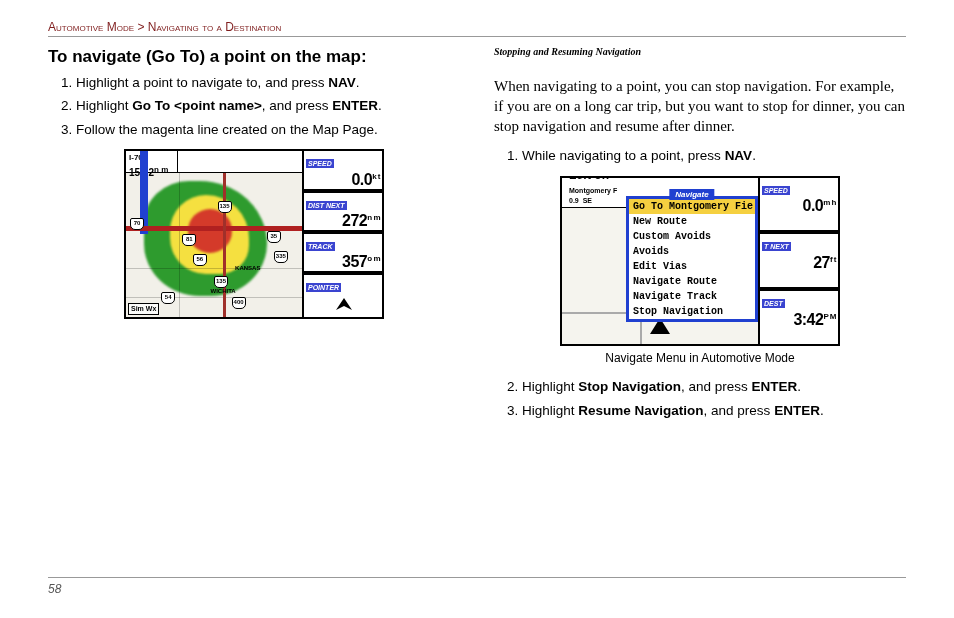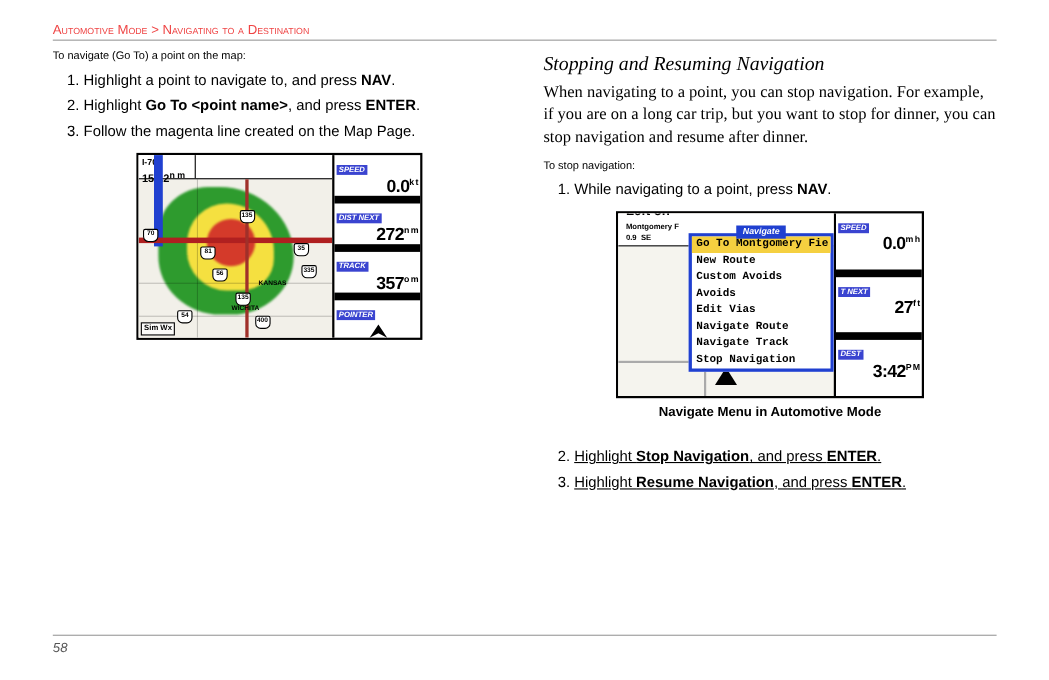--- a/index.html
+++ b/index.html
@@ -8,62 +8,62 @@
     height: 618px;
     background: #fff;
     font-family: Arial, Helvetica, sans-serif;
     color: #000;
     position: relative;
     padding: 20px 48px 40px 48px;
   }
   .breadcrumb {
     font-variant: small-caps;
     font-size: 12px;
-    color: #ef4444;
+    color: #7f1d1d;
     padding-bottom: 2px;
     border-bottom: 1px solid #999;
     margin-bottom: 8px;
   }
   .columns { display: flex; gap: 34px; }
   .col { flex: 1; font-size: 13.5px; line-height: 1.45; }
-  .task-heading { font-weight: normal; font-size: 10px; margin-bottom: 3px; }
-  .section-heading { font-weight: normal; font-style: italic; font-size: 18px; font-family: "Times New Roman", serif; margin-bottom: 3px; }
+  .task-heading { font-weight: bold; font-size: 17px; margin-bottom: 3px; }
+  .section-heading { font-weight: bold; font-style: italic; font-size: 10px; font-family: "Times New Roman", serif; margin-bottom: 16px; }
   .body-text { font-family: "Times New Roman", serif; font-size: 15px; line-height: 1.35; margin-bottom: 10px; }
   ol { list-style: decimal; padding-left: 28px; margin-bottom: 10px; }
   li { margin-bottom: 4px; }
   b { font-weight: bold; }
   .fig { display: flex; flex-direction: column; align-items: center; margin-top: 6px; }
   .device {
     border: 2px solid #000;
     background: #fff;
     display: flex;
     font-family: Arial, sans-serif;
     font-weight: bold;
     color: #000;
     position: relative;
   }
   .dev1 { width: 260px; height: 170px; }
   .dev2 { width: 280px; height: 170px; }
   .map-pane { flex: 1; position: relative; background: #f2f0e9; overflow: hidden; border-right: 2px solid #000; }
   .side-pane { width: 78px; display: flex; flex-direction: column; }
-  .sp-row { flex: 1; border-bottom: 7px solid #000000; position: relative; padding: 1px 2px 0 2px; }
+  .sp-row { flex: 1; border-bottom: 4px solid #000000; position: relative; padding: 1px 2px 0 2px; }
   .sp-row:last-child { border-bottom: none; }
   .sp-label {
     font-size: 7px; font-style: italic; background: #3a44d0; color: #fff;
     display: inline-block; padding: 0 2px; line-height: 9px;
   }
   .sp-val { font-size: 16px; text-align: right; line-height: 1; letter-spacing: -0.5px; font-weight: 900; }
   .sp-unit { font-size: 8px; vertical-align: super; font-weight: bold; }
   .topbar {
     position: absolute; top: 0; left: 0; right: 0; height: 22px;
     background: #fff; border-bottom: 1px solid #000;
     display: flex; font-size: 8px; font-weight: bold;
   }
   .topbar > div { padding: 1px 3px; }
-  .caption { font-size: 12px; font-weight: bold; margin-top: 4px; }
+  .caption { font-size: 12px; font-weight: normal; margin-top: 4px; }
 
   
   .radar {
     position: absolute; inset: 22px 0 0 0;
   }
   .radar .green1 { position: absolute; left: 10%; top: 5%; width: 70%; height: 80%; background: #2e9b2e; border-radius: 40% 60% 50% 50%; filter: blur(1px); }
   .radar .yellow { position: absolute; left: 25%; top: 15%; width: 45%; height: 55%; background: #f5e040; border-radius: 50% 60% 40% 50%; filter: blur(1px); }
   .radar .red { position: absolute; left: 35%; top: 25%; width: 25%; height: 30%; background: #d43a2a; border-radius: 50%; filter: blur(1px); }
   .road-h { position: absolute; left: 0; right: 0; top: 45%; height: 5px; background: #b02020; }
   .road-blue { position: absolute; left: 8%; top: 0; width: 8px; height: 50%; background: #2040d0; }
@@ -166,21 +166,20 @@
               </svg>
           </div>
         </div>
       </div>
     </div>
   </div>
 
   <div class="col">
     <div class="section-heading">Stopping and Resuming Navigation</div>
     <div class="body-text">When navigating to a point, you can stop navigation. For example, if you are on a long car trip, but you want to stop for dinner, you can stop navigation and resume after dinner.</div>
-    <div class="task-heading">To stop navigation:</div>
     <ol>
       <li>
         <span>While navigating to a point, press </span><b>NAV</b><span>.</span>
       </li>
     </ol>
 
     <div class="fig">
       <div class="device dev2">
         <div class="map-pane">
           <div class="topbar" style="height:30px;align-items:flex-end;">
@@ -211,21 +210,21 @@
         </div>
         <div class="side-pane">
           <div class="sp-row"><span class="sp-label">SPEED</span><div class="sp-val"><span>0.0</span><span class="sp-unit">m h</span></div></div>
           <div class="sp-row"><span class="sp-label">T NEXT</span><div class="sp-val"><span>27</span><span class="sp-unit">f t</span></div></div>
           <div class="sp-row"><span class="sp-label">DEST</span><div class="sp-val"><span>3:42</span><span class="sp-unit">P M</span></div></div>
         </div>
       </div>
       <div class="caption">Navigate Menu in Automotive Mode</div>
     </div>
 
-    <ol start="2" style="margin-top:22px;text-decoration:underline;">
+    <ol start="2" style="margin-top:10px;">
       <li>
         <span>Highlight </span><b>Stop Navigation</b><span>, and press </span><b>ENTER</b><span>.</span>
       </li>
       <li>
         <span>Highlight </span><b>Resume Navigation</b><span>, and press </span><b>ENTER</b><span>.</span>
       </li>
     </ol>
   </div>
 </div>
 

